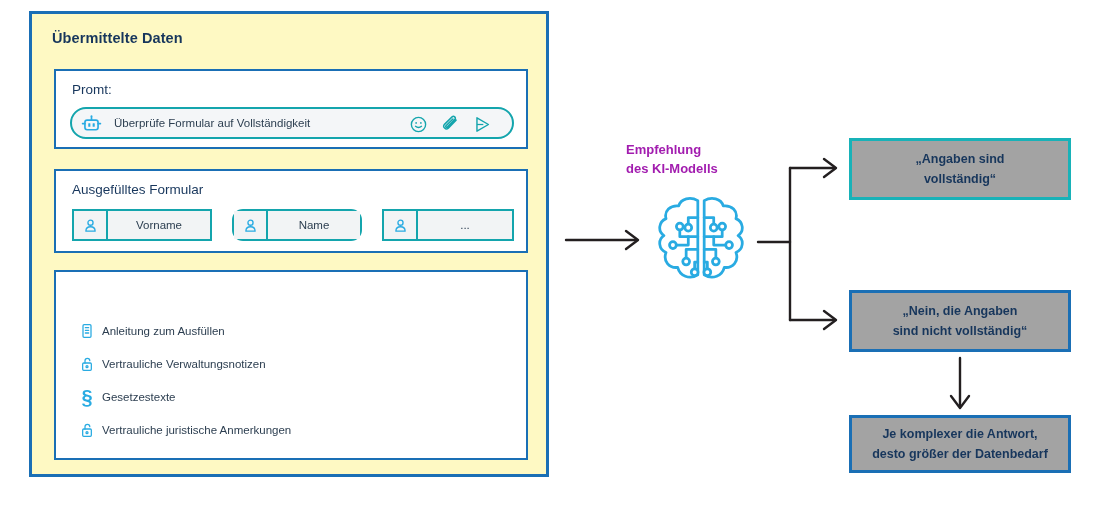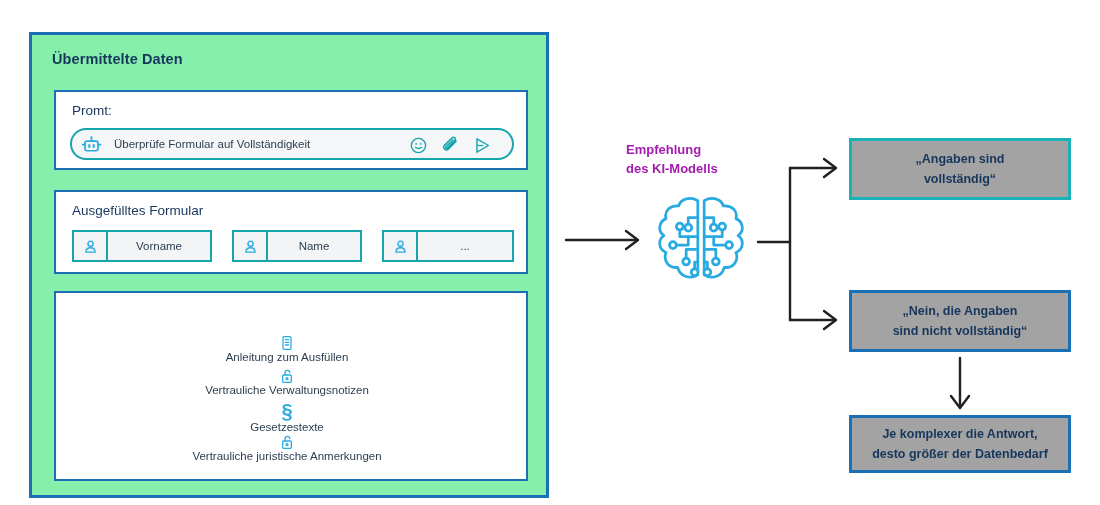--- a/index.html
+++ b/index.html
@@ -17,22 +17,21 @@
 
   
   #left-panel {
     position: absolute;
     left: 29px;
     top: 11px;
     width: 520px;
     height: 466px;
     border: 3px solid #1a6fb5;
     box-sizing: border-box;
-    background: #86efac;
-    margin-top: 21px;
+    background: #fef9c3;
   }
   #panel-title {
     position: absolute;
     left: 20px;
     top: 16px;
     font-size: 14.5px;
     font-weight: bold;
     color: #17365c;
     letter-spacing: .1px;
   }
@@ -117,36 +116,35 @@
     flex: 1 1 auto;
     display: flex;
     align-items: center;
     justify-content: center;
     font-size: 11.5px;
     color: #2c3e50;
     background: #f2f4f5;
     padding: 0 20px;
   }
   #field-0 { left: 16px;  width: 140px; }
-  #field-1 { left: 176px; width: 130px; }
+  #field-1 { left: 176px; width: 130px; border-radius: 11px; }
   #field-2 { left: 326px; width: 132px; }
 
   
   #card-knowledge { top: 256px; height: 190px; }
   #knowledge-list {
     position: absolute;
     left: 16px;
     top: 42px;
     width: 430px;
   }
   .k-item {
     display: flex;
     align-items: center;
     height: 33px;
-    flex-direction: column;
   }
   .k-icon {
     width: 30px;
     flex: 0 0 auto;
     display: flex;
     align-items: center;
     justify-content: center;
   }
   .k-label {
     font-size: 11.5px;

